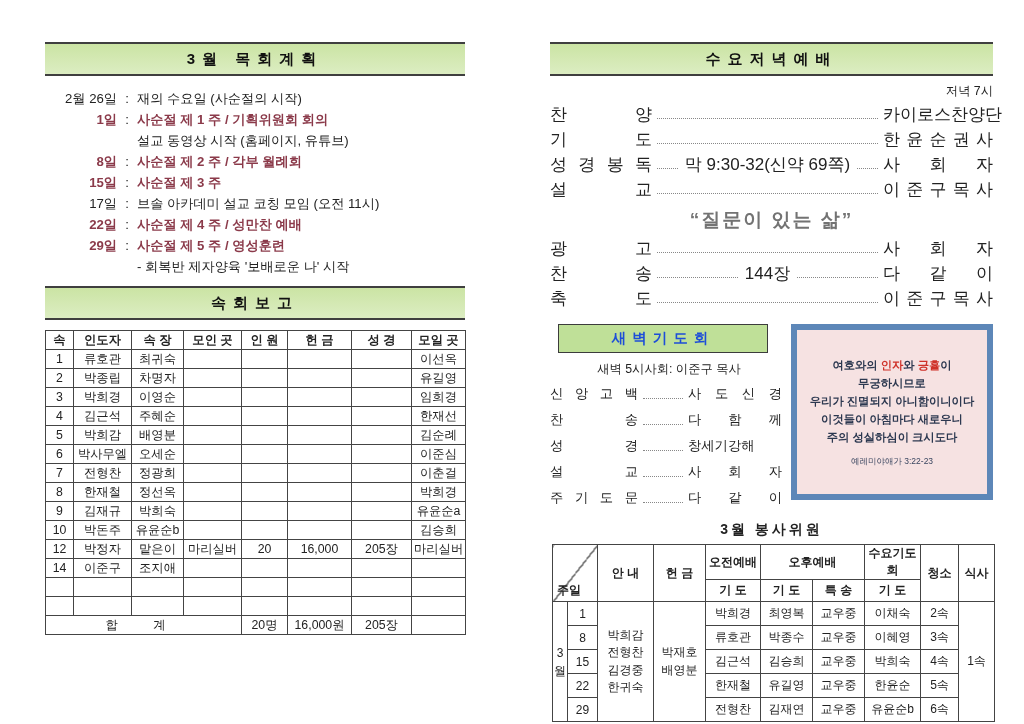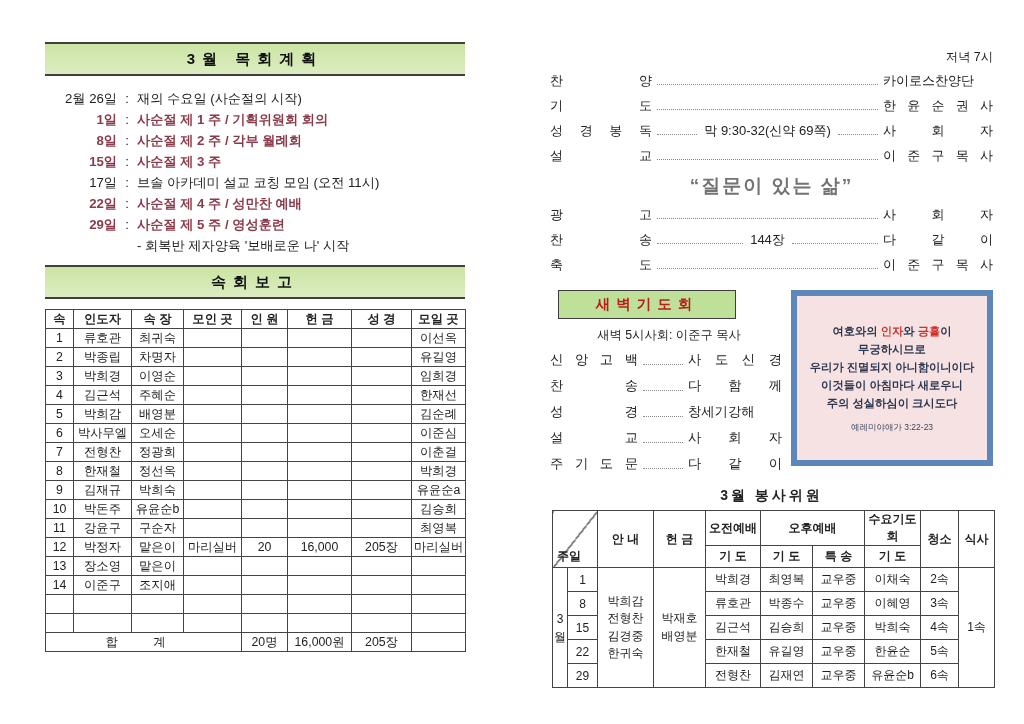--- a/index.html
+++ b/index.html
@@ -27,37 +27,37 @@
   
   table.report { width:420px; border-collapse:collapse; table-layout:fixed;
                  font-size:12.3px; margin-top:10px; border:1.5px solid #333; }
   .report th, .report td { border:1px solid #444; height:18px; padding:0 2px;
                  text-align:center; overflow:hidden; white-space:nowrap; }
   .report th { font-weight:bold; }
   .report td.total-label { letter-spacing:16px; }
 
   
   .time-note { font-size:12.3px; margin:7px 0 2px 4px;text-align:right; }
-  .wline { display:flex; line-height:25px; font-size:13px; align-items:flex-end; }
+  .wline { display:flex; line-height:25px; font-size:17px; align-items:flex-end; }
   .wlabel { display:inline-block; width:102px; flex:none;
             text-align:justify; text-align-last:justify; }
   .wvalue { display:inline-block; width:110px; flex:none; white-space:nowrap;
             text-align:justify; text-align-last:justify; }
   .wmid { flex:none; padding:0 2px; }
   .dots { flex:1 1 auto; min-width:18px; height:0; align-self:flex-end;
           border-bottom:1.5px dotted #888; margin:0 5px 8px; }
   .sermon { text-align:center; font-size:19px; font-weight:bold; color:#737373;
             letter-spacing:2px; margin:5px 0 3px; }
 
   
   .lower { display:flex; margin-top:13px; height:184px; }
   .dawn { width:232px; flex:none; }
   .dawn-box { width:176px; margin-left:8px; border:1.5px solid #3c3c3c;
               background:#bfe098; text-align:center; font-weight:bold;
-              font-size:14.5px; letter-spacing:6px; padding:4px 0; color:#b91c1c; }
+              font-size:14.5px; letter-spacing:6px; padding:4px 16px; color:#1d4ed8; }
   .dawn-info { display:flex; justify-content:center; font-size:12.3px;
                margin:8px 4px 3px 10px; }
   .dline { display:flex; line-height:26px; font-size:13.3px; align-items:flex-end; }
   .dlabel { display:inline-block; width:88px; flex:none;
             text-align:justify; text-align-last:justify; }
   .dvalue { display:inline-block; width:94px; flex:none; white-space:nowrap;
             text-align:justify; text-align-last:justify; }
 
   .verse-card { margin-left:auto; width:202px; height:176px; box-sizing:border-box;
                 border:6px solid #5d87b8; background:#f6e2e2;
@@ -101,20 +101,21 @@
           <span class="stext">재의 수요일 (사순절의 시작)</span>
         </div>
         <div class="sline">
           <span class="sdate red">1일</span>
           <span class="scolon">:</span>
           <span class="stext red">사순절 제 1 주 / 기획위원회 회의</span>
         </div>
         <div class="sline">
           <span class="sdate"></span>
           <span class="scolon"></span>
+          <span class="stext">설교 동영상 시작 (홈페이지, 유튜브)</span>
         </div>
         <div class="sline">
           <span class="sdate red">8일</span>
           <span class="scolon">:</span>
           <span class="stext red">사순절 제 2 주 / 각부 월례회</span>
         </div>
         <div class="sline">
           <span class="sdate red">15일</span>
           <span class="scolon">:</span>
           <span class="stext red">사순절 제 3 주</span>
@@ -263,50 +264,30 @@
             <td>10</td>
             <td>박돈주</td>
             <td>유윤순b</td>
             <td></td>
             <td></td>
             <td></td>
             <td></td>
             <td>김승희</td>
           </tr>
           <tr>
-            <td>11</td>
-            <td>강윤구</td>
-            <td>구순자</td>
-            <td></td>
-            <td></td>
-            <td></td>
-            <td></td>
-            <td>최영복</td>
-          </tr>
-          <tr>
             <td>12</td>
             <td>박정자</td>
             <td>맡은이</td>
             <td>마리실버</td>
             <td>20</td>
             <td>16,000</td>
             <td>205장</td>
             <td>마리실버</td>
           </tr>
           <tr>
-            <td>13</td>
-            <td>장소영</td>
-            <td>맡은이</td>
-            <td></td>
-            <td></td>
-            <td></td>
-            <td></td>
-            <td></td>
-          </tr>
-          <tr>
             <td>14</td>
             <td>이준구</td>
             <td>조지애</td>
             <td></td>
             <td></td>
             <td></td>
             <td></td>
             <td></td>
           </tr>
           <tr>
@@ -334,20 +315,23 @@
             <td>20명</td>
             <td>16,000원</td>
             <td>205장</td>
             <td></td>
           </tr>
         </tbody>
     </table>
   </div>
 
   <div class="col right">
+    <div class="bar">
+      <span>수요저녁예배</span>
+    </div>
 
     <div class="time-note">저녁 7시</div>
     <div id="wed-lines-1">
         <div class="wline">
           <span class="wlabel">찬 양</span>
           <span class="dots"></span>
           <span class="wvalue">카이로스찬양단</span>
         </div>
         <div class="wline">
           <span class="wlabel">기 도</span>

